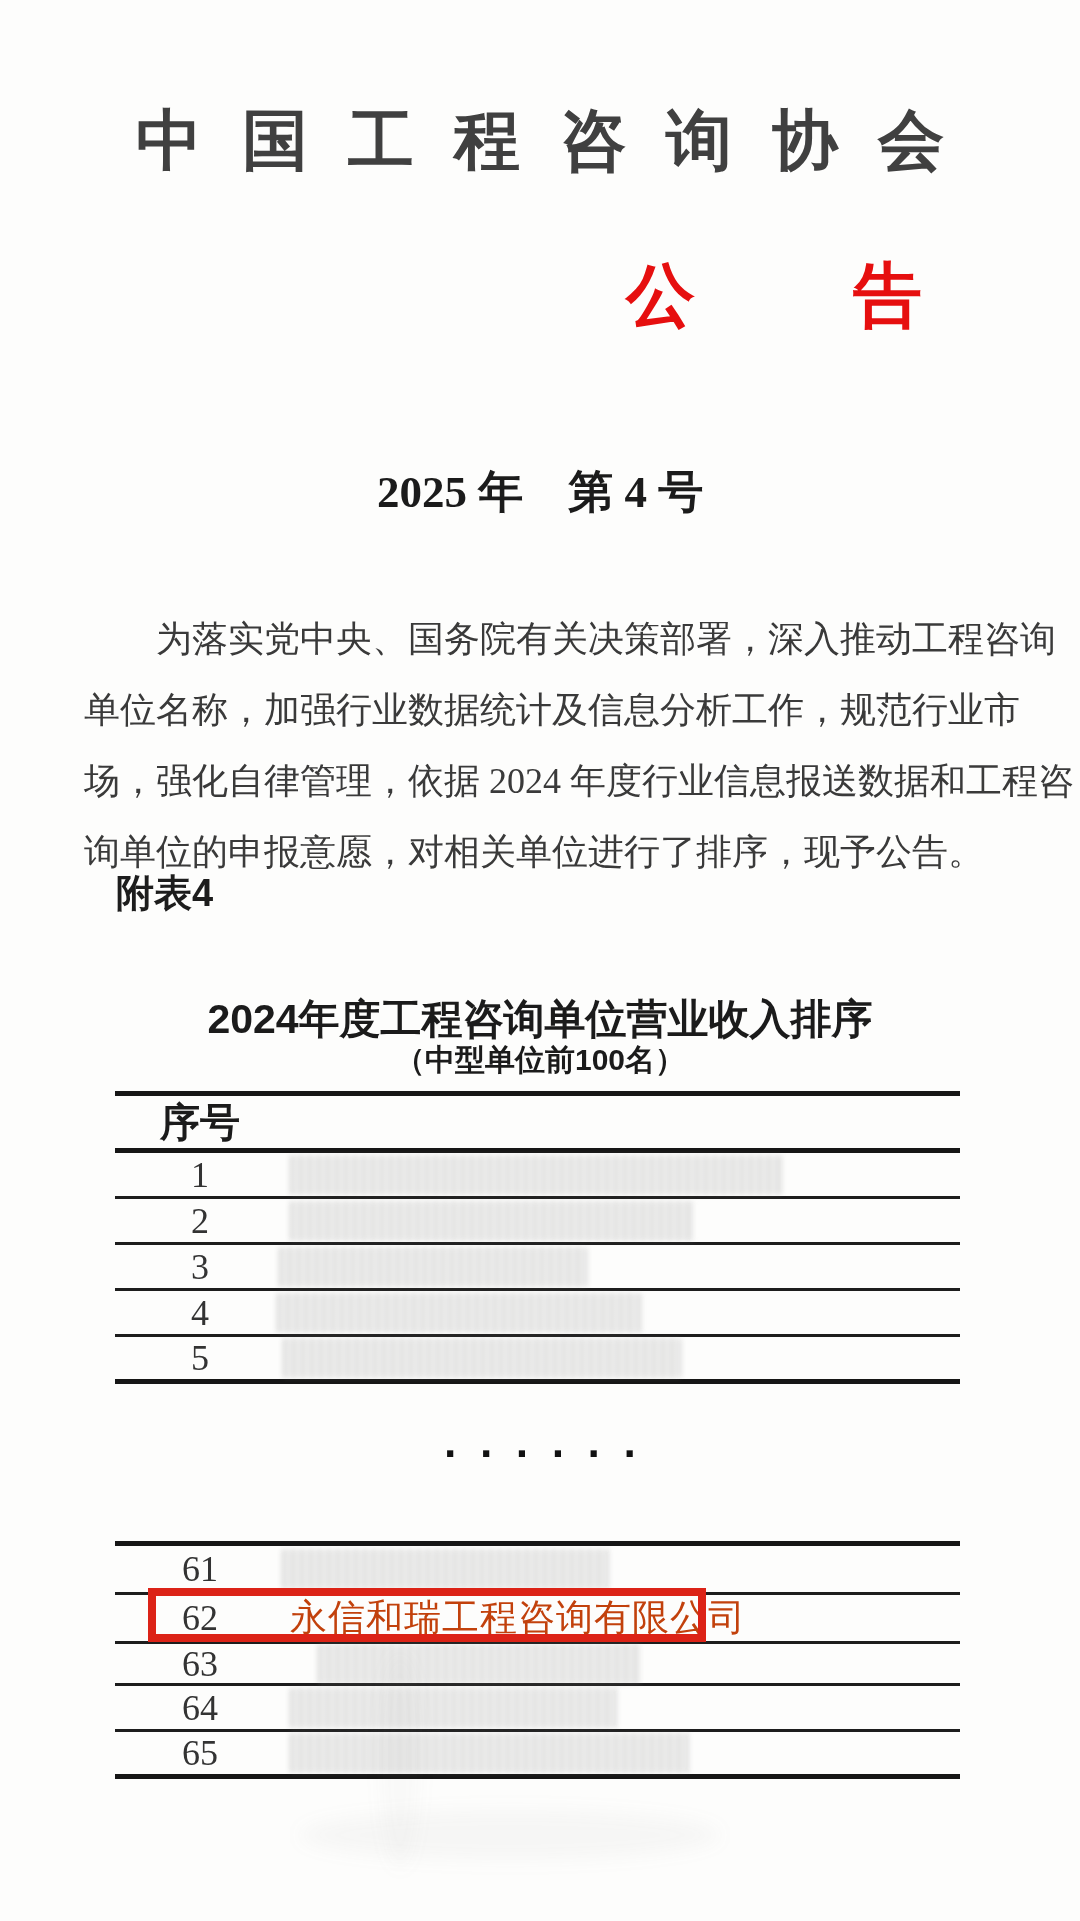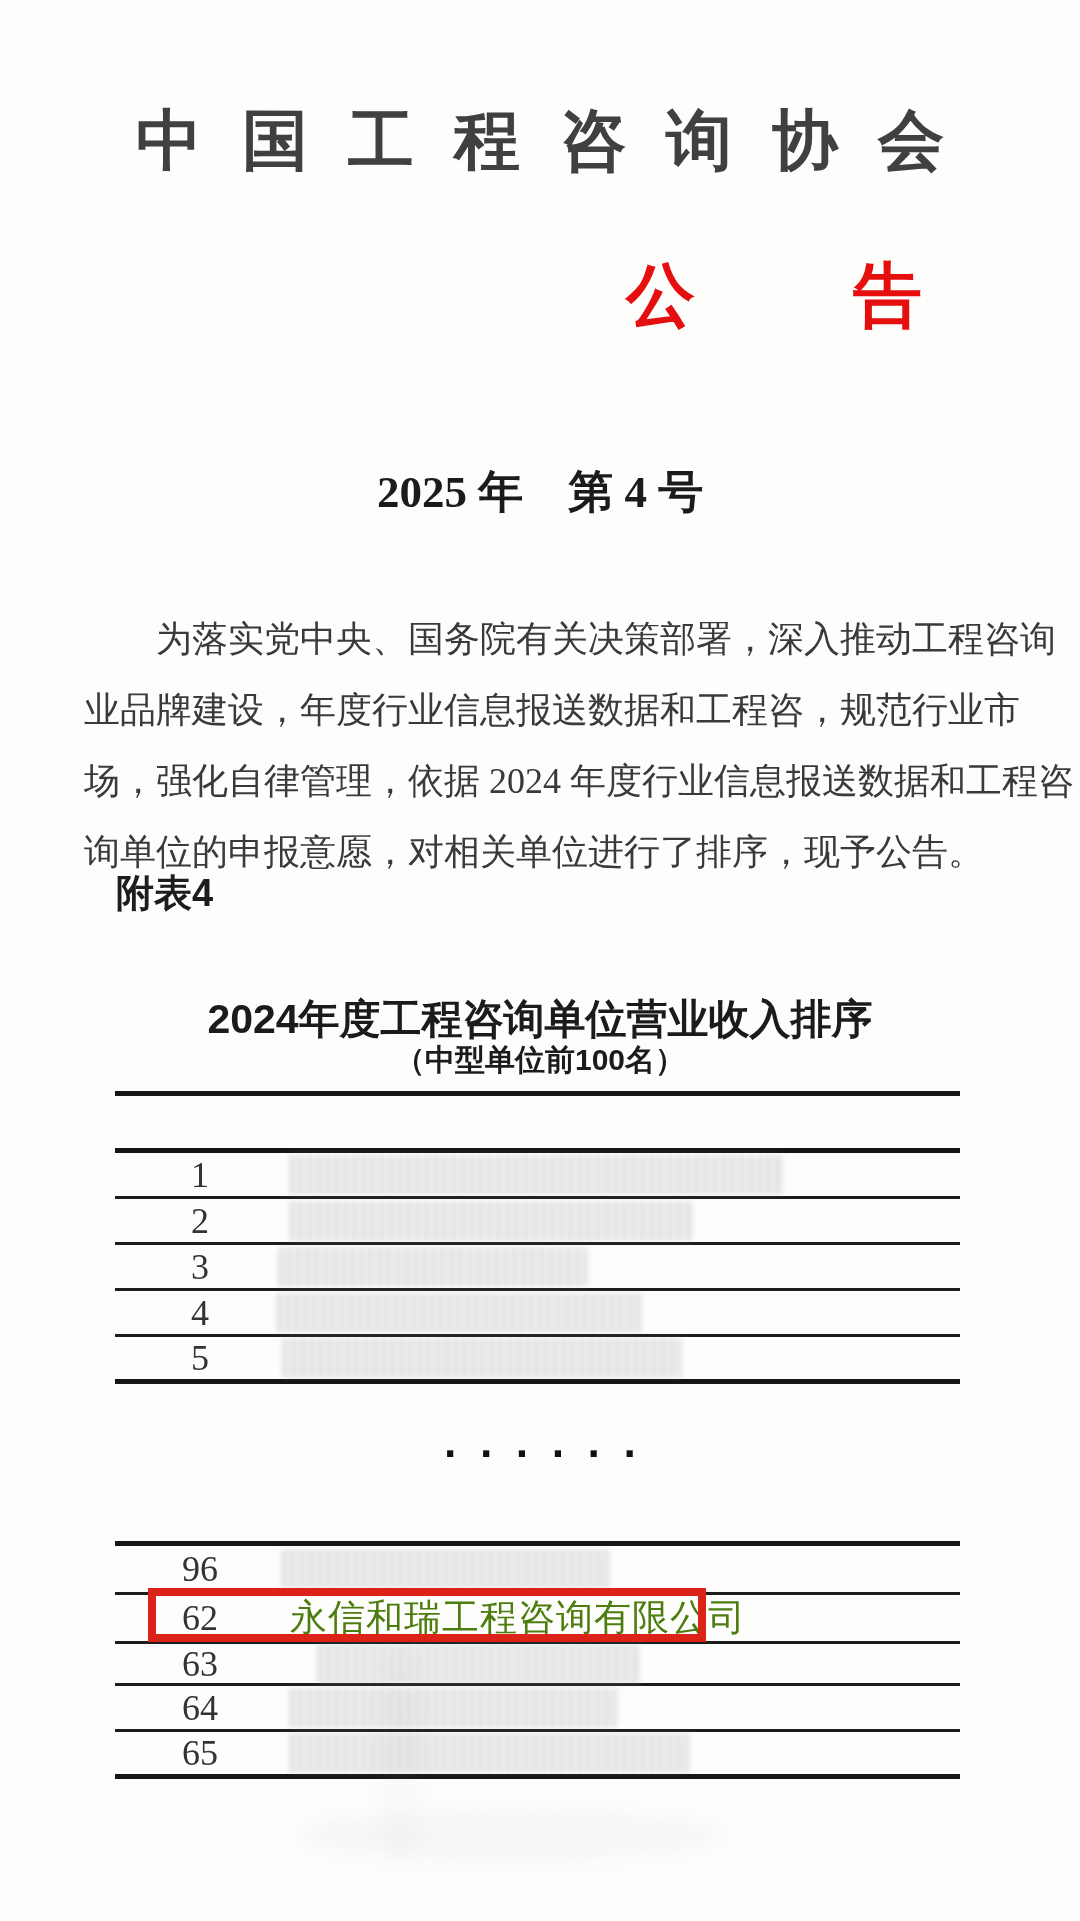--- a/index.html
+++ b/index.html
@@ -72,21 +72,21 @@
   .trow.header .cell-rank {
     font-size:40px; font-weight:bold; color:#1b1b1b;
     font-family:"Liberation Sans","DejaVu Sans",sans-serif;
   }
   .cell-name { flex:1; display:flex; align-items:center; position:relative; }
   .trow.header .cell-name {
     justify-content:center; padding-left:34px;
     font-size:40px; font-weight:bold; color:#1b1b1b;
     font-family:"Liberation Sans","DejaVu Sans",sans-serif;
   }
-  .company-name { padding-left:5px; font-size:37px; letter-spacing:1px; color:#4d7c0f; }
+  .company-name { padding-left:5px; font-size:37px; letter-spacing:1px; color:#c2410c; }
   
   .blur {
     height:40px; margin-left:5px; border-radius:2px; opacity:.8;
     background:repeating-linear-gradient(90deg,
       rgba(105,105,105,.42) 0 2px, rgba(205,205,205,.18) 2px 4px,
       rgba(140,140,140,.38) 4px 6px, rgba(225,225,225,.14) 6px 9px);
     filter:blur(2.6px);
   }
   .b1  { width:492px; } .b2 { width:405px; } .b3 { width:308px; margin-left:-6px; }
   .b4  { width:365px; margin-left:-8px; } .b5 { width:398px; margin-left:-2px; }
@@ -114,31 +114,32 @@
 <body>
 
 <div class="page">
 
   <div class="org-title">中国工程咨询协会</div>
   <div class="doc-type">公告</div>
   <div class="issue-no">2025 年　第 4 号</div>
 
   <div class="paragraph">
     <div class="pline first">为落实党中央、国务院有关决策部署，深入推动工程咨询</div>
-    <div class="pline">业品牌建设，年度行业信息报送数据和工程咨，规范行业市</div>
+    <div class="pline">单位名称，加强行业数据统计及信息分析工作，规范行业市</div>
     <div class="pline">场，强化自律管理，依据 2024 年度行业信息报送数据和工程咨</div>
     <div class="pline last">询单位的申报意愿，对相关单位进行了排序，现予公告。</div>
   </div>
 
   <div class="attachment-label">附表4</div>
   <div class="table-title">2024年度工程咨询单位营业收入排序</div>
   <div class="table-subtitle">（中型单位前100名）</div>
 
   <div class="rank-table t1">
     <div class="trow header">
+      <div class="cell-rank">序号</div>
     </div>
     <div class="trow h46">
       <div class="cell-rank">1</div>
       <div class="cell-name">
           <div class="blur b1"></div>
         </div>
     </div>
     <div class="trow h46">
       <div class="cell-rank">2</div>
       <div class="cell-name">
@@ -162,21 +163,21 @@
       <div class="cell-name">
           <div class="blur b5"></div>
         </div>
     </div>
   </div>
 
   <div class="dots">······</div>
 
   <div class="rank-table t2">
     <div class="trow h49">
-      <div class="cell-rank">96</div>
+      <div class="cell-rank">61</div>
       <div class="cell-name">
           <div class="blur b61"></div>
         </div>
     </div>
     <div class="trow h49">
       <div class="cell-rank">62</div>
       <div class="cell-name">
         <div class="company-name">永信和瑞工程咨询有限公司</div>
       </div>
     </div>

